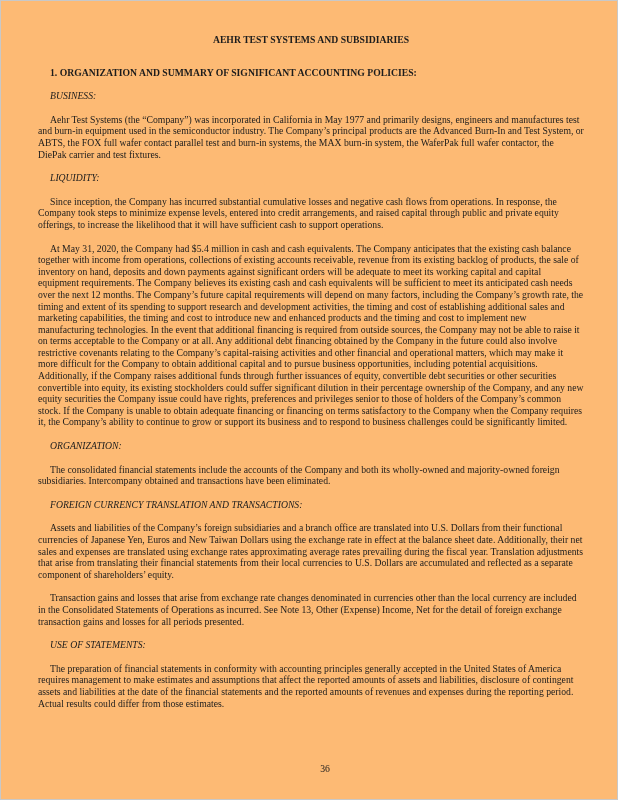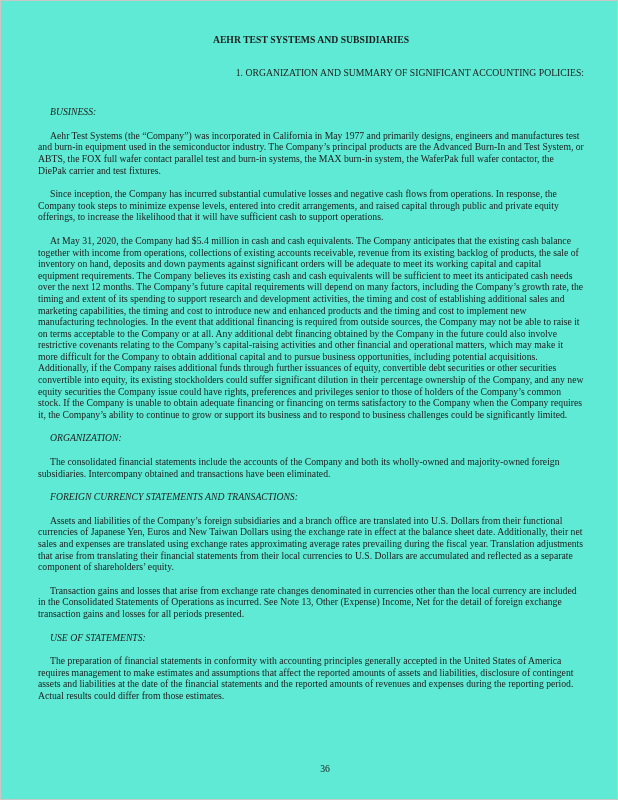--- a/index.html
+++ b/index.html
@@ -5,21 +5,21 @@
   html, body {
     margin: 0;
     padding: 0;
     background: #ffffff;
   }
   .page {
     position: relative;
     width: 618px;
     height: 800px;
     box-sizing: border-box;
-    background: #5eead4;
+    background: #fdba74;
     border: 1px solid #c8c8c8;
     padding: 33px 33px 0 37px;
     font-family: "Liberation Serif", "DejaVu Serif", serif;
     font-size: 9.7px;
     line-height: 11.6px;
     color: #1c1c1c;
     overflow: hidden;
   }
   .doc-header {
     text-align: center;
@@ -28,23 +28,22 @@
   }
   .doc-header div {
     text-indent: 0;
   }
   p {
     margin: 0 0 11.6px 0;
     text-indent: 12px;
     text-align: left;
   }
   .note-title {
-    font-weight: normal;
-    margin-bottom: 28px;
-    text-align: right;
+    font-weight: bold;
+    margin-bottom: 12px;
   }
   .sec-heading {
     margin-bottom: 12px;
     margin-top: 2px;
     font-style: italic;
   }
   .body-para {
     margin-bottom: 12px;
   }
   .page-number {
@@ -63,27 +62,28 @@
 
   <div class="doc-header">
     <div>AEHR TEST SYSTEMS AND SUBSIDIARIES</div>
   </div>
 
   <p class="note-title">1. ORGANIZATION AND SUMMARY OF SIGNIFICANT ACCOUNTING POLICIES:</p>
 
   <p class="sec-heading">BUSINESS:</p>
   <p class="body-para">Aehr Test Systems (the “Company”) was incorporated in California in May 1977 and primarily designs, engineers and manufactures test and burn-in equipment used in the semiconductor industry.  The Company’s principal products are the Advanced Burn-In and Test System, or ABTS, the FOX full wafer contact parallel test and burn-in systems, the MAX burn-in system, the WaferPak full wafer contactor, the DiePak carrier and test fixtures.</p>
 
+  <p class="sec-heading">LIQUIDITY:</p>
   <p class="body-para">Since inception, the Company has incurred substantial cumulative losses and negative cash flows from operations.  In response, the Company took steps to minimize expense levels, entered into credit arrangements, and raised capital through public and private equity offerings, to increase the likelihood that it will have sufficient cash to support operations.</p>
   <p class="body-para">At May 31, 2020, the Company had $5.4 million in cash and cash equivalents.  The Company anticipates that the existing cash balance together with income from operations, collections of existing accounts receivable, revenue from its existing backlog of products, the sale of inventory on hand, deposits and down payments against significant orders will be adequate to meet its working capital and capital equipment requirements.  The Company believes its existing cash and cash equivalents will be sufficient to meet its anticipated cash needs over the next 12 months. The Company’s future capital requirements will depend on many factors, including the Company’s growth rate, the timing and extent of its spending to support research and development activities, the timing and cost of establishing additional sales and marketing capabilities, the timing and cost to introduce new and enhanced products and the timing and cost to implement new manufacturing technologies.  In the event that additional financing is required from outside sources, the Company may not be able to raise it on terms acceptable to the Company or at all.  Any additional debt financing obtained by the Company in the future could also involve restrictive covenants relating to the Company’s capital-raising activities and other financial and operational matters, which may make it more difficult for the Company to obtain additional capital and to pursue business opportunities, including potential acquisitions.  Additionally, if the Company raises additional funds through further issuances of equity, convertible debt securities or other securities convertible into equity, its existing stockholders could suffer significant dilution in their percentage ownership of the Company, and any new equity securities the Company issue could have rights, preferences and privileges senior to those of holders of the Company’s common stock.  If the Company is unable to obtain adequate financing or financing on terms satisfactory to the Company when the Company requires it, the Company’s ability to continue to grow or support its business and to respond to business challenges could be significantly limited.</p>
 
   <p class="sec-heading">ORGANIZATION:</p>
   <p class="body-para">The consolidated financial statements include the accounts of the Company and both its wholly-owned and majority-owned foreign subsidiaries.  Intercompany obtained and transactions have been eliminated.</p>
 
-  <p class="sec-heading">FOREIGN CURRENCY STATEMENTS AND TRANSACTIONS:</p>
+  <p class="sec-heading">FOREIGN CURRENCY TRANSLATION AND TRANSACTIONS:</p>
   <p class="body-para">Assets and liabilities of the Company’s foreign subsidiaries and a branch office are translated into U.S. Dollars from their functional currencies of Japanese Yen, Euros and New Taiwan Dollars using the exchange rate in effect at the balance sheet date.  Additionally, their net sales and expenses are translated using exchange rates approximating average rates prevailing during the fiscal year.  Translation adjustments that arise from translating their financial statements from their local currencies to U.S. Dollars are accumulated and reflected as a separate component of shareholders’ equity.</p>
   <p class="body-para">Transaction gains and losses that arise from exchange rate changes denominated in currencies other than the local currency are included in the Consolidated Statements of Operations as incurred.  See Note 13, Other (Expense) Income, Net for the detail of foreign exchange transaction gains and losses for all periods presented.</p>
 
   <p class="sec-heading">USE OF STATEMENTS:</p>
   <p class="body-para">The preparation of financial statements in conformity with accounting principles generally accepted in the United States of America requires management to make estimates and assumptions that affect the reported amounts of assets and liabilities, disclosure of contingent assets and liabilities at the date of the financial statements and the reported amounts of revenues and expenses during the reporting period.  Actual results could differ from those estimates.</p>
 
   <div class="page-number">36</div>
 
 </div>
 

